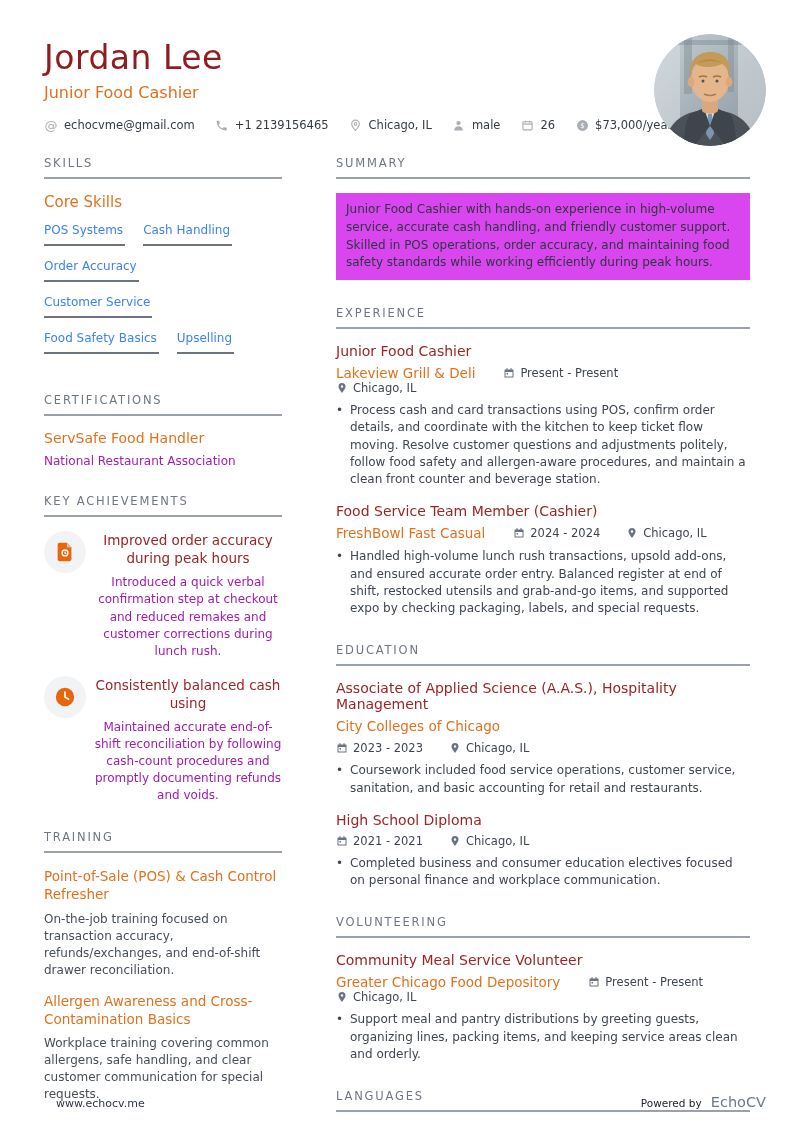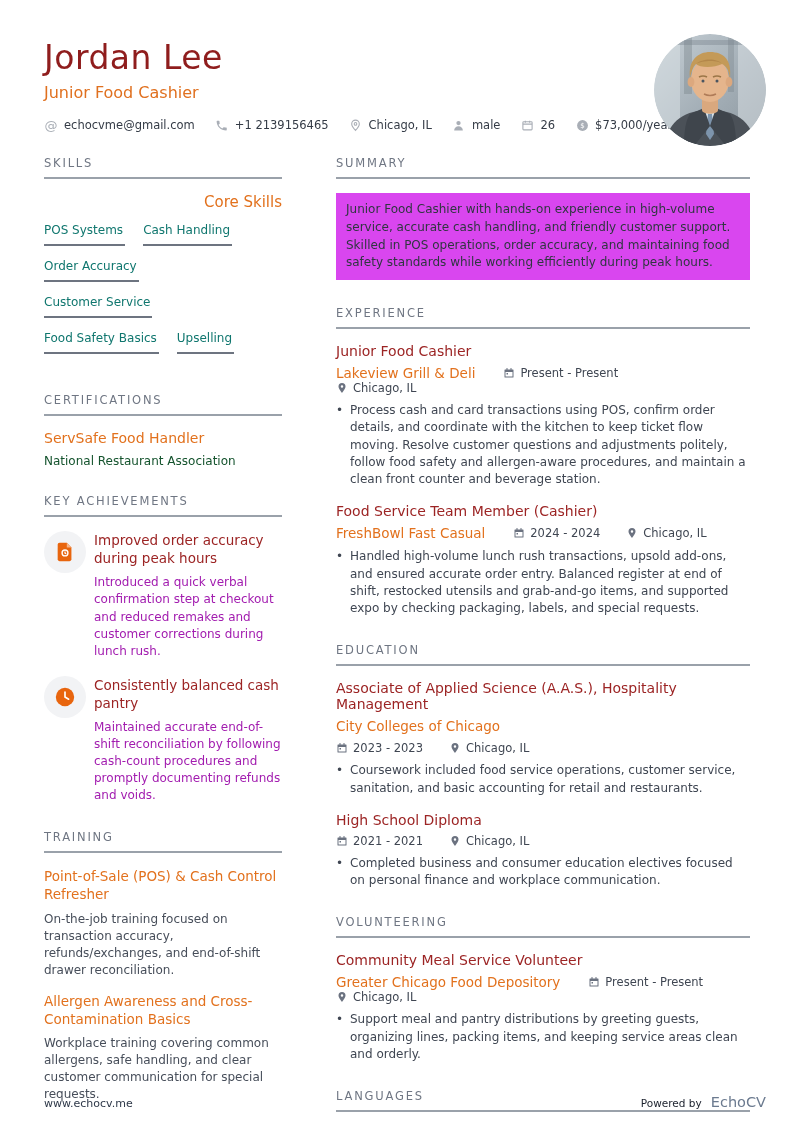--- a/index.html
+++ b/index.html
@@ -23,29 +23,29 @@
   
   .columns { display: flex; padding: 0 44px; margin-top: 24px; }
   .col-left { width: 238px; flex: none; }
   .col-right { flex: 1; margin-left: 54px; min-width: 0; }
   .sec { margin-bottom: 26px; }
   .sec-h {
     font-size: 11.5px; font-weight: 400; letter-spacing: 1.8px; color: #6f7683;
     padding-bottom: 7px; border-bottom: 2px solid #9aa1aa; margin-bottom: 14px;
   }
   
-  .group-title { font-size: 15px; color: #e2711d; margin-bottom: 12px; font-weight: 500; text-align: right; }
+  .group-title { font-size: 15px; color: #e2711d; margin-bottom: 12px; font-weight: 500; }
   .skills-wrap { display: flex; flex-wrap: wrap; }
   .skill-chip {
-    font-size: 12px; color: #0f766e; border-bottom: 2px solid #6d7480;
+    font-size: 12px; color: #3b82f6; border-bottom: 2px solid #6d7480;
     padding: 0 2px 7px 0; margin: 0 18px 13px 0; white-space: nowrap;
   }
   .cert-name { font-size: 14px; color: #e2711d; margin-bottom: 8px; font-weight: 500; }
-  .cert-issuer { font-size: 12px; color: #14532d; }
-  .ach-item { display: flex; margin-bottom: 16px; }
+  .cert-issuer { font-size: 12px; color: #a21caf; }
+  .ach-item { display: flex; margin-bottom: 16px; text-align: center; }
   .ach-icon-circle {
     width: 42px; height: 42px; border-radius: 50%; background: #f2f3f5; flex: none;
     display: flex; align-items: center; justify-content: center; margin-right: 8px;
   }
   .ach-icon-circle svg { width: 22px; height: 22px; }
   .ach-title { font-size: 13.5px; color: #9c2424; line-height: 1.35; font-weight: 500; margin-bottom: 7px; }
   .ach-desc { font-size: 12px; color: #a21caf; line-height: 1.42; }
   .train-title { font-size: 13.5px; color: #e2711d; line-height: 1.35; font-weight: 500; margin-bottom: 7px; }
   .train-desc { font-size: 12px; color: #474e5a; line-height: 1.42; margin-bottom: 13px; }
   
@@ -54,21 +54,21 @@
   .entry-title { font-size: 14px; color: #9c2424; font-weight: 500; margin-bottom: 6px; }
   .entry-subline { display: flex; align-items: center; flex-wrap: wrap; margin-bottom: 7px; }
   .entry-company { font-size: 13.5px; color: #e2711d; font-weight: 500; margin-right: 28px; }
   .meta { display: flex; align-items: center; gap: 5px; font-size: 11.5px; color: #3f4652; margin-right: 26px; }
   .meta svg { width: 12px; height: 12px; color: #6b7280; }
   .meta-row { display: flex; align-items: center; margin-bottom: 7px; }
   .bullet { display: flex; font-size: 12px; color: #3f4652; line-height: 1.44; }
   .bullet .dot { flex: none; width: 14px; }
   
   .footer {
-    position: absolute; left: 44px; right: 28px; bottom: 12px;
+    position: absolute; left: 56px; right: 28px; bottom: 12px;
     display: flex; justify-content: space-between; align-items: baseline;
   }
   .footer-site { font-size: 11px; color: #2d3748; }
   .footer-powered { font-size: 10.5px; color: #1a202c; }
   .footer-brand { font-size: 14.5px; color: #6b7a8f; margin-left: 4px; }
 </style>
 </head>
 <body>
 
 <div class="page">
@@ -217,21 +217,21 @@
         </div>
 
         <div class="ach-item">
           <div class="ach-icon-circle">
             <svg viewBox="0 0 24 24">
                 <circle cx="12" cy="12" r="10" fill="#e8650e"></circle>
                 <path d="M12 6.5V12l4 2.4" stroke="#ffffff" stroke-width="1.8" fill="none" stroke-linecap="round"></path>
               </svg>
           </div>
           <div>
-            <div class="ach-title">Consistently balanced cash pantry</div>
+            <div class="ach-title">Consistently balanced cash using</div>
             <div class="ach-desc">Maintained accurate end-of-shift reconciliation by following cash-count procedures and promptly documenting refunds and voids.</div>
           </div>
         </div>
       </div>
 
       <div class="sec">
         <div class="sec-h">TRAINING</div>
         <div class="train-title">Point-of-Sale (POS) &amp; Cash Control Refresher</div>
         <div class="train-desc">On-the-job training focused on transaction accuracy, refunds/exchanges, and end-of-shift drawer reconciliation.</div>
         <div class="train-title">Allergen Awareness and Cross-Contamination Basics</div>

